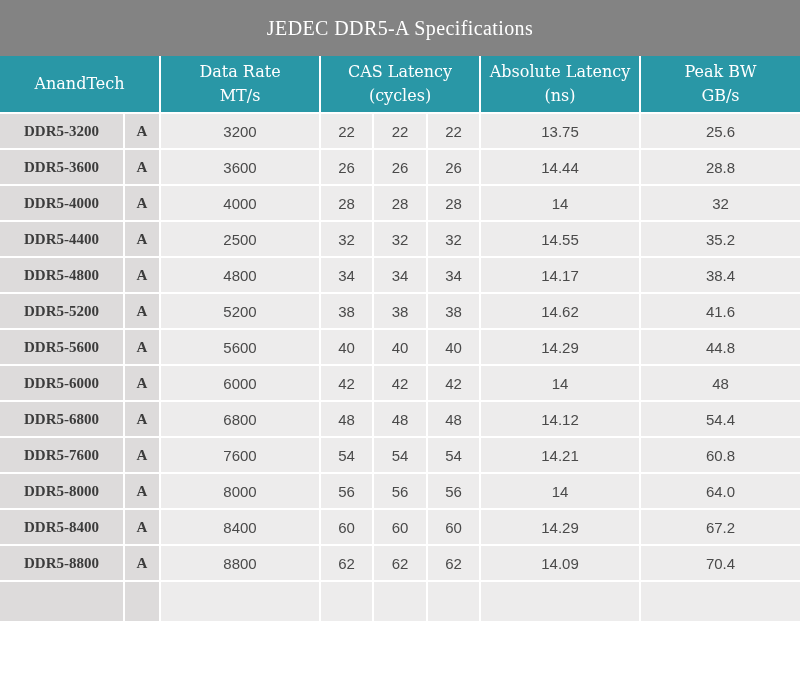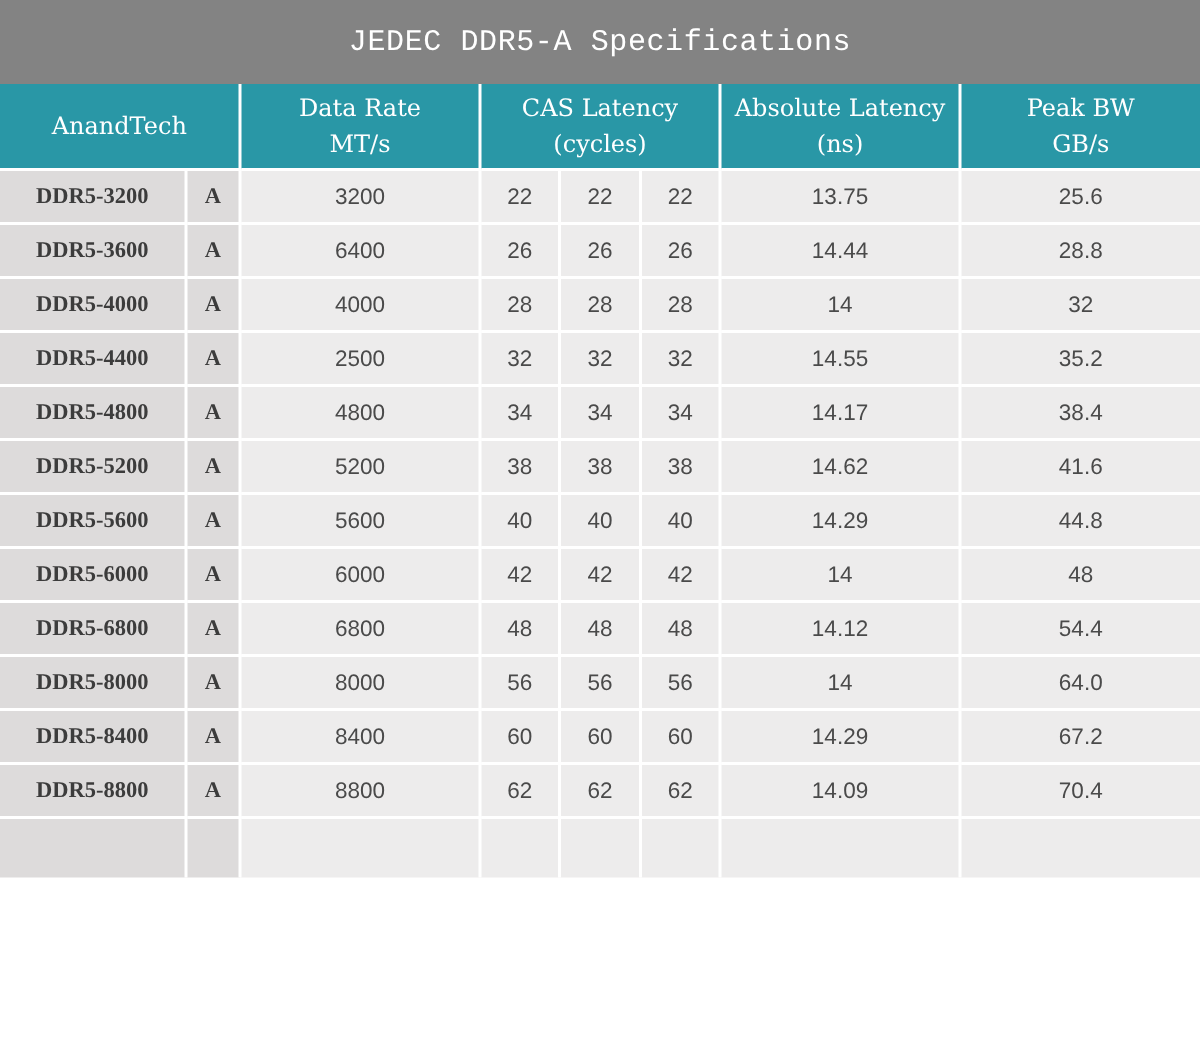--- a/index.html
+++ b/index.html
@@ -18,21 +18,21 @@
     height: 694px;
     overflow: hidden;
     background: #ffffff;
     font-family: "Liberation Sans", sans-serif;
   }
   .title-bar {
     width: 800px;
     height: 56px;
     background: var(--title-bar-bg);
     color: var(--header-text);
-    font-family: Liberation Mono, monospace;
+    font-family: Liberation Serif, serif;
     font-size: 20px;
     letter-spacing: 0.4px;
     display: flex;
     align-items: center;
     justify-content: center;
   }
   table.spec {
     width: 800px;
     border-collapse: collapse;
     border-style: hidden; 
@@ -122,21 +122,21 @@
       <td>22</td>
       <td>22</td>
       <td>22</td>
       <td>13.75</td>
       <td>25.6</td>
     </tr>
 
     <tr>
       <td class="name">DDR5-3600</td>
       <td class="variant">A</td>
-      <td>6400</td>
+      <td>3600</td>
       <td>26</td>
       <td>26</td>
       <td>26</td>
       <td>14.44</td>
       <td>28.8</td>
     </tr>
 
     <tr>
       <td class="name">DDR5-4000</td>
       <td class="variant">A</td>
@@ -209,20 +209,30 @@
       <td class="variant">A</td>
       <td>6800</td>
       <td>48</td>
       <td>48</td>
       <td>48</td>
       <td>14.12</td>
       <td>54.4</td>
     </tr>
 
 
+    <tr>
+      <td class="name">DDR5-7600</td>
+      <td class="variant">A</td>
+      <td>7600</td>
+      <td>54</td>
+      <td>54</td>
+      <td>54</td>
+      <td>14.21</td>
+      <td>60.8</td>
+    </tr>
 
     <tr>
       <td class="name">DDR5-8000</td>
       <td class="variant">A</td>
       <td>8000</td>
       <td>56</td>
       <td>56</td>
       <td>56</td>
       <td>14</td>
       <td>64.0</td>

